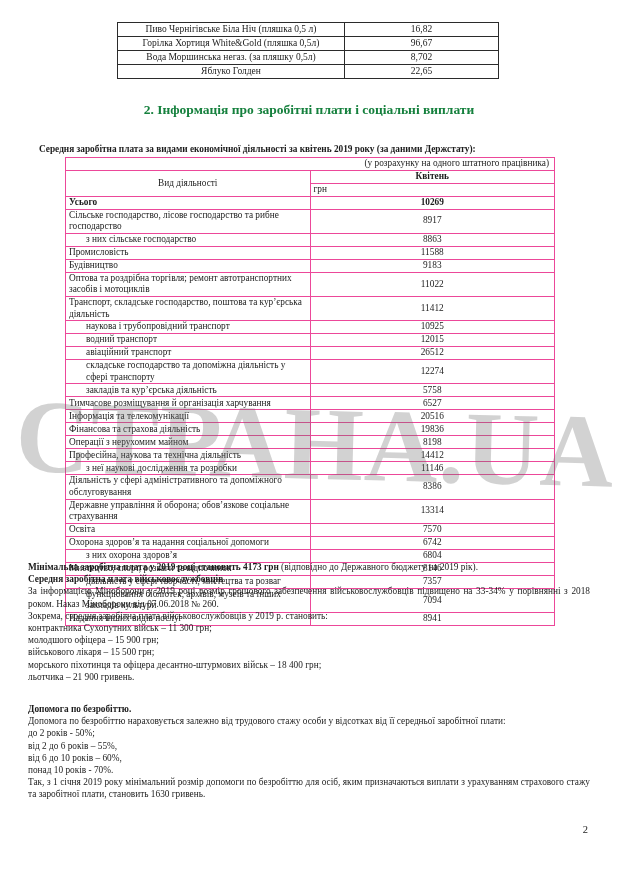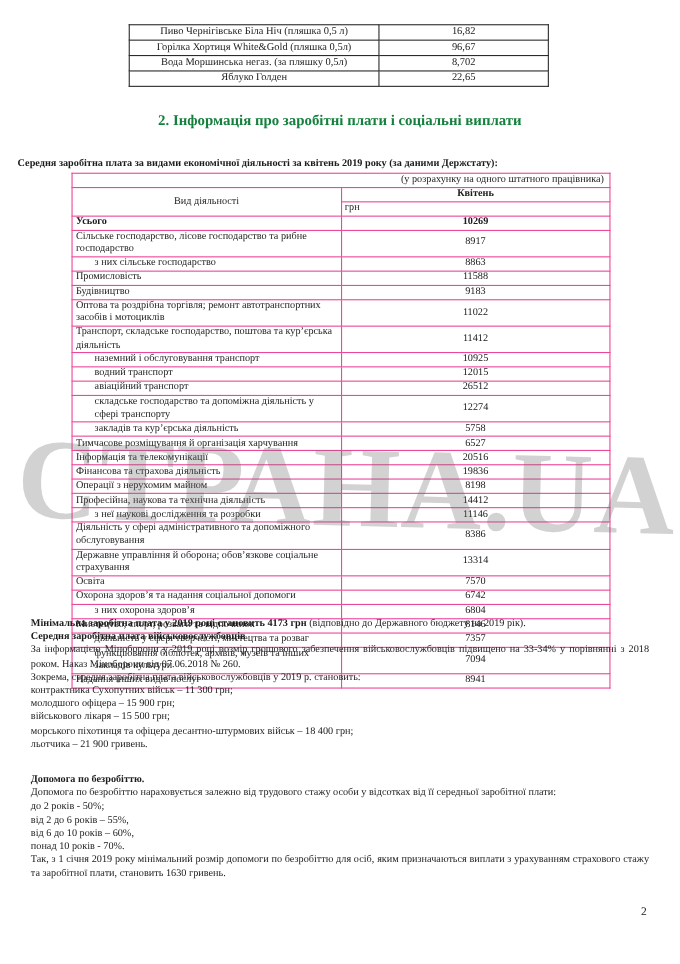--- a/index.html
+++ b/index.html
@@ -45,21 +45,21 @@
     margin: 0;
     text-align: center;
     font-size: 13.5px;
     font-weight: bold;
     color: #15803d;
   }
 
   
   .intro {
     position: absolute;
-    left: 16px;
+    left: 39px;
     top: 144px;
     font-size: 9.3px;
     font-weight: bold;
     white-space: nowrap;
   }
 
   
   .salary-table {
     position: absolute;
     left: 65px;
@@ -217,21 +217,21 @@
           <td class="c-act">Оптова та роздрібна торгівля; ремонт автотранспортних засобів і мотоциклів</td>
           <td class="c-val">11022</td>
         </tr>
 
         <tr>
           <td class="c-act">Транспорт, складське господарство, поштова та кур’єрська діяльність</td>
           <td class="c-val">11412</td>
         </tr>
 
         <tr>
-          <td class="c-act indent">наземний і обслуговування транспорт</td>
+          <td class="c-act indent">наукова і трубопровідний транспорт</td>
           <td class="c-val">10925</td>
         </tr>
 
         <tr>
           <td class="c-act indent">водний транспорт</td>
           <td class="c-val">12015</td>
         </tr>
 
         <tr>
           <td class="c-act indent">авіаційний транспорт</td>

